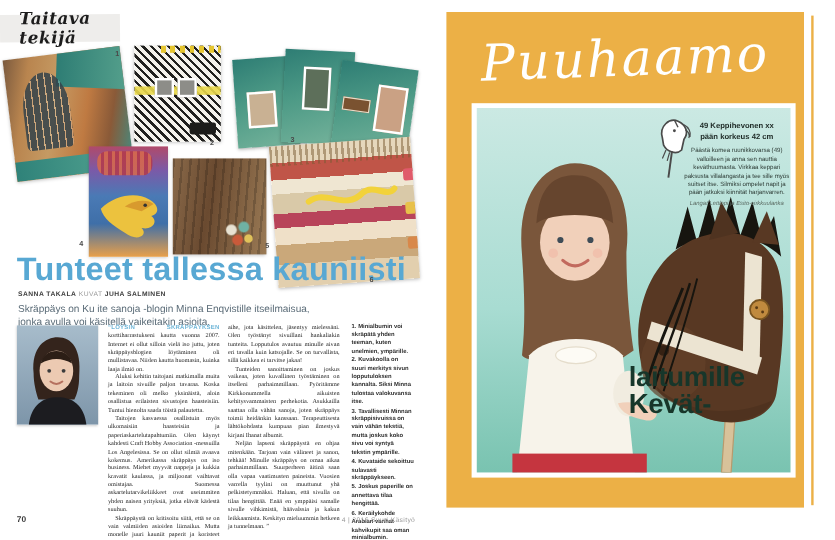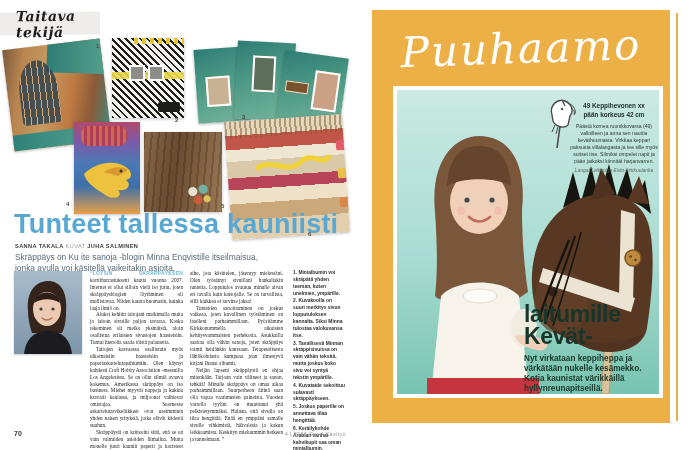--- a/index.html
+++ b/index.html
@@ -303,19 +303,18 @@
         </div>
         <div class="item-body">Päästä komea ruunikkovarsa (49) valloilleen ja anna sen nauttia keväthuumasta. Virkkaa keppari paksusta villalangasta ja tee sille myös suitset itse. Silmiksi ompelet napit ja pään jatkoksi kiinnität harjanvarren.</div>
         <div class="item-credit">Langat Lettlopi ja Esito-virkkuulanka</div>
       </div>
 
       <div class="feature-block">
         <div class="feature-h">
           <div>laitumille</div>
           <div>Kevät-</div>
         </div>
-        <div class="feature-b">Nyt virkataan keppiheppa ja värkätään nukelle kesämekko. Kotia kaunistat värikkäillä hyllynreunapitseillä.</div>
       </div>
 
     </div>
   </div>
 
 </div>
 
 </body></html>

